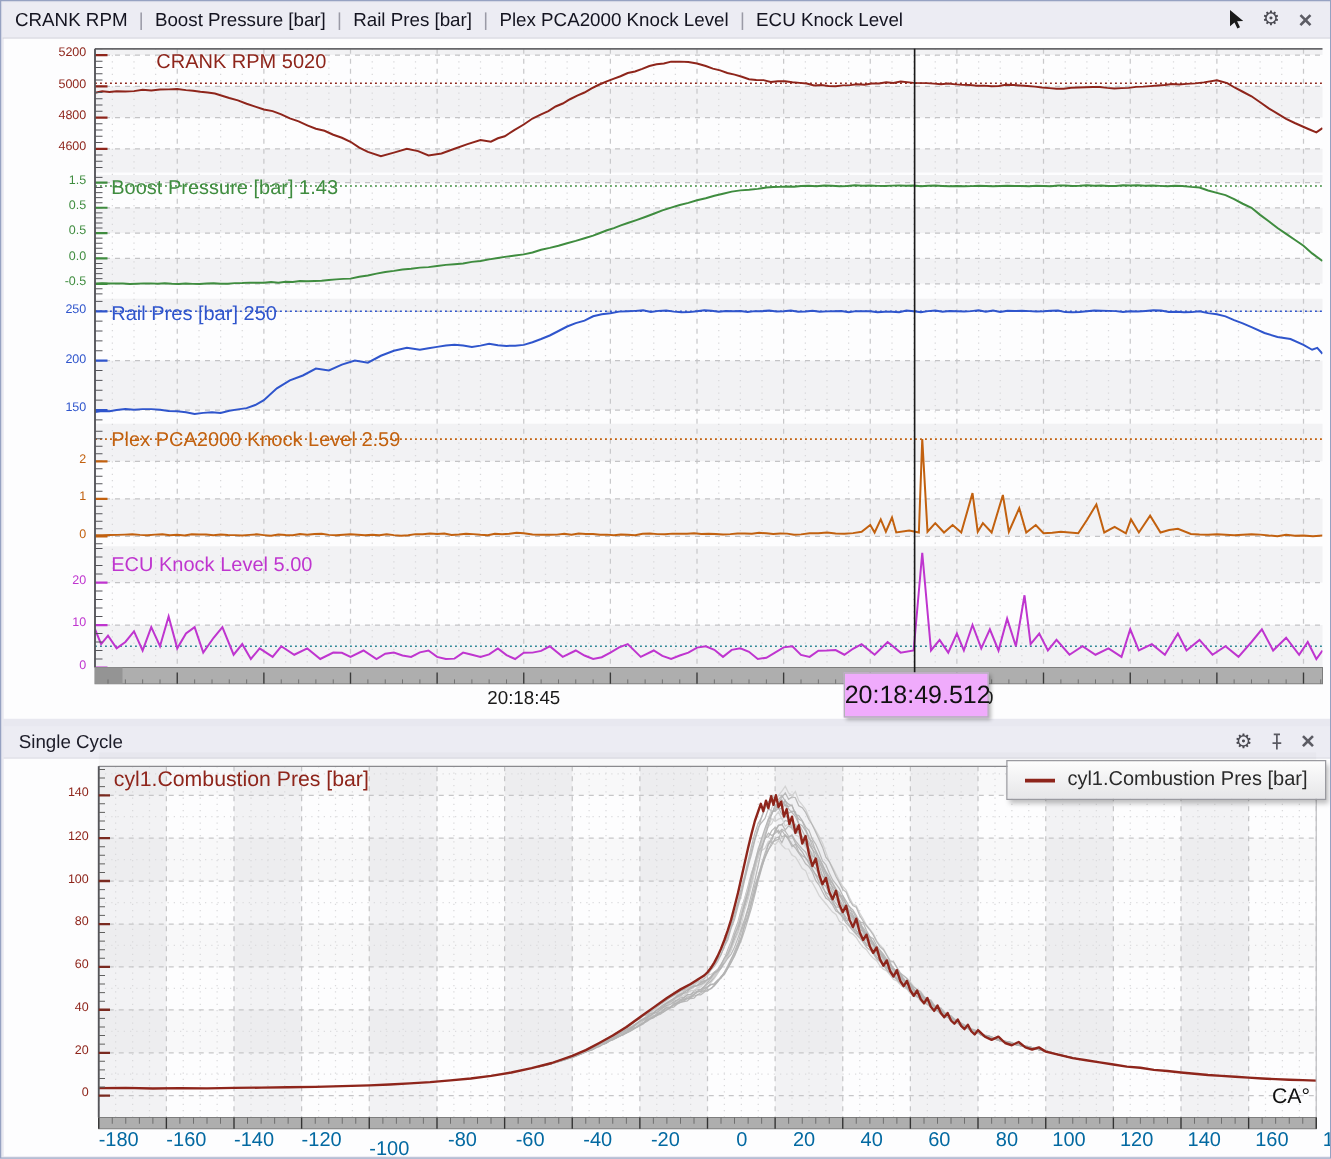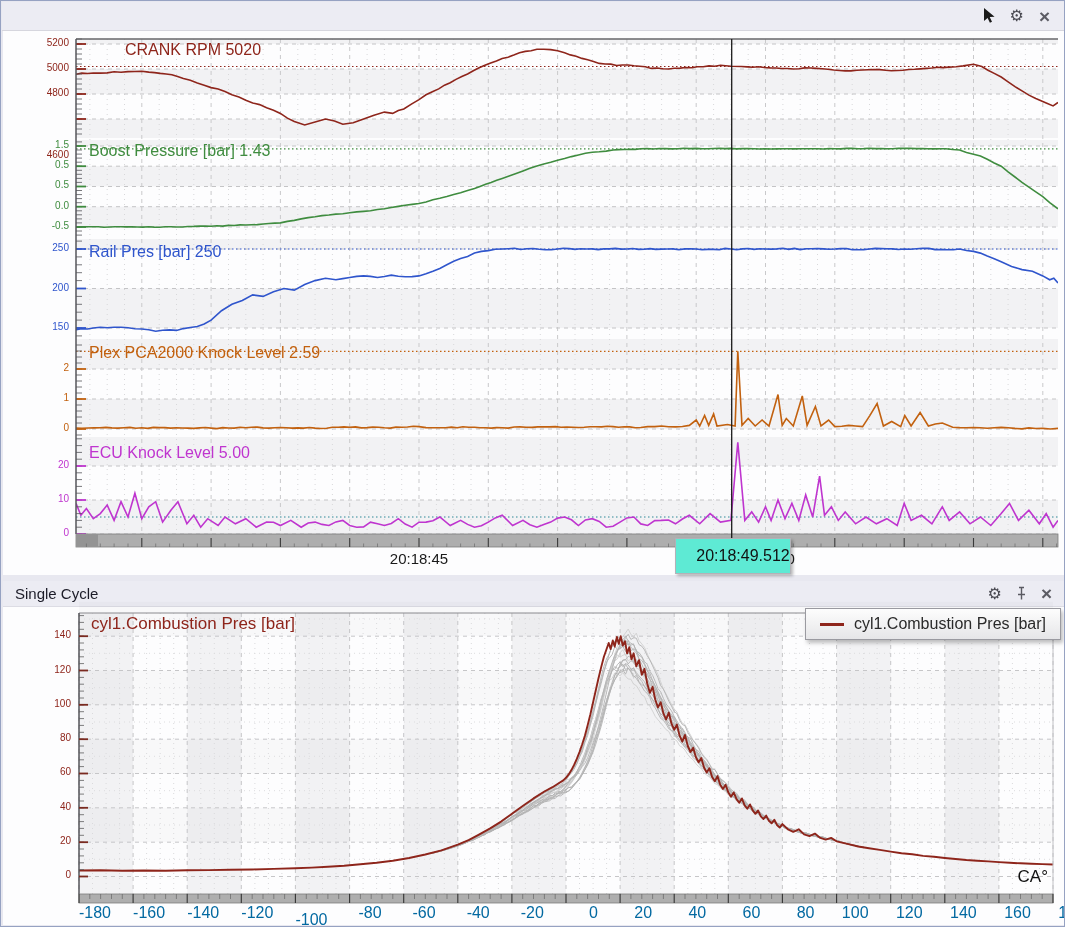--- a/index.html
+++ b/index.html
@@ -27,39 +27,40 @@
   }
   .hdr-icons{margin-left:auto;display:flex;align-items:center;gap:13px;}
   .panel-bottom-bg{position:absolute;left:2px;top:606px;width:1061px;height:318px;background:#fdfdfe;}
   svg#chart{position:absolute;left:0;top:0;z-index:2;pointer-events:none;}
   #overlay{position:absolute;left:0;top:0;width:1065px;height:927px;z-index:3;pointer-events:none;}
   .tick-label{position:absolute;font-size:10px;line-height:18px;height:18px;}
   .ylab{text-align:right;width:60px;}
   .chan-label{position:absolute;font-size:16px;font-weight:400;white-space:nowrap;}
   .time-label{position:absolute;width:110px;text-align:center;font-size:15px;color:#1a1a1a;}
   .cursor-flag{
-    position:absolute;background:#5eead4;border:1px solid #b2b2b8;color:#111;
-    font-size:16px;text-align:right;line-height:34px;height:34px;
+    position:absolute;background:#f0abfc;border:1px solid #b2b2b8;color:#111;
+    font-size:20px;text-align:right;line-height:34px;height:34px;
     box-shadow:2px 2px 3px rgba(0,0,0,0.28);z-index:4;
   }
   .bot-title{position:absolute;left:90px;top:613px;font-size:17px;color:#8e251b;z-index:3;}
   .ca-label{position:absolute;left:995px;top:866px;width:52px;text-align:right;font-size:17px;color:#111;z-index:3;}
   .legend{
     position:absolute;right:3px;top:607px;z-index:4;display:flex;align-items:center;
     background:linear-gradient(#fdfdfd,#e6e6e8);border:1px solid #9a9aa0;
     box-shadow:2px 3px 4px rgba(0,0,0,0.25);padding:6px 14px;font-size:16px;color:#2a2a2a;
   }
   .legend-swatch{display:inline-block;width:24px;height:3px;background:#8e251b;margin-right:10px;}
   .xlab{text-align:right;width:64px;font-size:16px;color:#0369a1;}
 </style>
 </head>
 <body>
 
 <div class="window">
   <div class="tabbar">
+    <span id="tabs"><span class="tab">CRANK RPM</span><span class="sep">|</span><span class="tab">Boost Pressure [bar]</span><span class="sep">|</span><span class="tab">Rail Pres [bar]</span><span class="sep">|</span><span class="tab">Plex PCA2000 Knock Level</span><span class="sep">|</span><span class="tab">ECU Knock Level</span></span>
     <span class="tab-icons">
       <svg width="12" height="16" viewBox="0 0 12 16">
         <path d="M1 0 L1 13 L4.6 9.9 L6.9 14.8 L9 13.8 L6.7 9 L11.6 8.7 Z" fill="#1a1a1a"></path>
       </svg>
       <span class="icon-gear">⚙</span>
       <span class="icon-close">×</span>
     </span>
   </div>
 
   <div class="panel-top-bg"></div>
@@ -635,21 +636,21 @@
       <line x1="1008.7" y1="893" x2="1008.7" y2="898" stroke="#666" stroke-width="0.7"></line>
       <line x1="1019.5" y1="893" x2="1019.5" y2="898" stroke="#666" stroke-width="0.7"></line>
       <line x1="1030.4" y1="893" x2="1030.4" y2="898" stroke="#666" stroke-width="0.7"></line>
       <line x1="1041.2" y1="893" x2="1041.2" y2="898" stroke="#666" stroke-width="0.7"></line>
       <line x1="1052.0" y1="893" x2="1052.0" y2="902" stroke="#333" stroke-width="1.1"></line>
     </svg>
   <div id="overlay">
       <div class="tick-label ylab" style="left: 8px; top: 33px; color: rgb(142, 37, 27);">5200</div>
       <div class="tick-label ylab" style="left: 8px; top: 58px; color: rgb(142, 37, 27);">5000</div>
       <div class="tick-label ylab" style="left: 8px; top: 83px; color: rgb(142, 37, 27);">4800</div>
-      <div class="tick-label ylab" style="left: 8px; top: 108px; color: rgb(142, 37, 27); margin-top: 37px;">4600</div>
+      <div class="tick-label ylab" style="left: 8px; top: 108px; color: rgb(142, 37, 27);">4600</div>
       <div class="tick-label ylab" style="left: 8px; top: 134.993px; color: rgb(63, 140, 63);">1.5</div>
       <div class="tick-label ylab" style="left: 8px; top: 155.241px; color: rgb(63, 140, 63);">0.5</div>
       <div class="tick-label ylab" style="left: 8px; top: 175.489px; color: rgb(63, 140, 63);">0.5</div>
       <div class="tick-label ylab" style="left: 8px; top: 195.737px; color: rgb(63, 140, 63);">0.0</div>
       <div class="tick-label ylab" style="left: 8px; top: 215.985px; color: rgb(63, 140, 63);">-0.5</div>
       <div class="tick-label ylab" style="left: 8px; top: 238.034px; color: rgb(47, 85, 204);">250</div>
       <div class="tick-label ylab" style="left: 8px; top: 277.54px; color: rgb(47, 85, 204);">200</div>
       <div class="tick-label ylab" style="left: 8px; top: 317.045px; color: rgb(47, 85, 204);">150</div>
       <div class="tick-label ylab" style="left: 8px; top: 357.997px; color: rgb(194, 97, 15);">2</div>
       <div class="tick-label ylab" style="left: 8px; top: 387.994px; color: rgb(194, 97, 15);">1</div>

